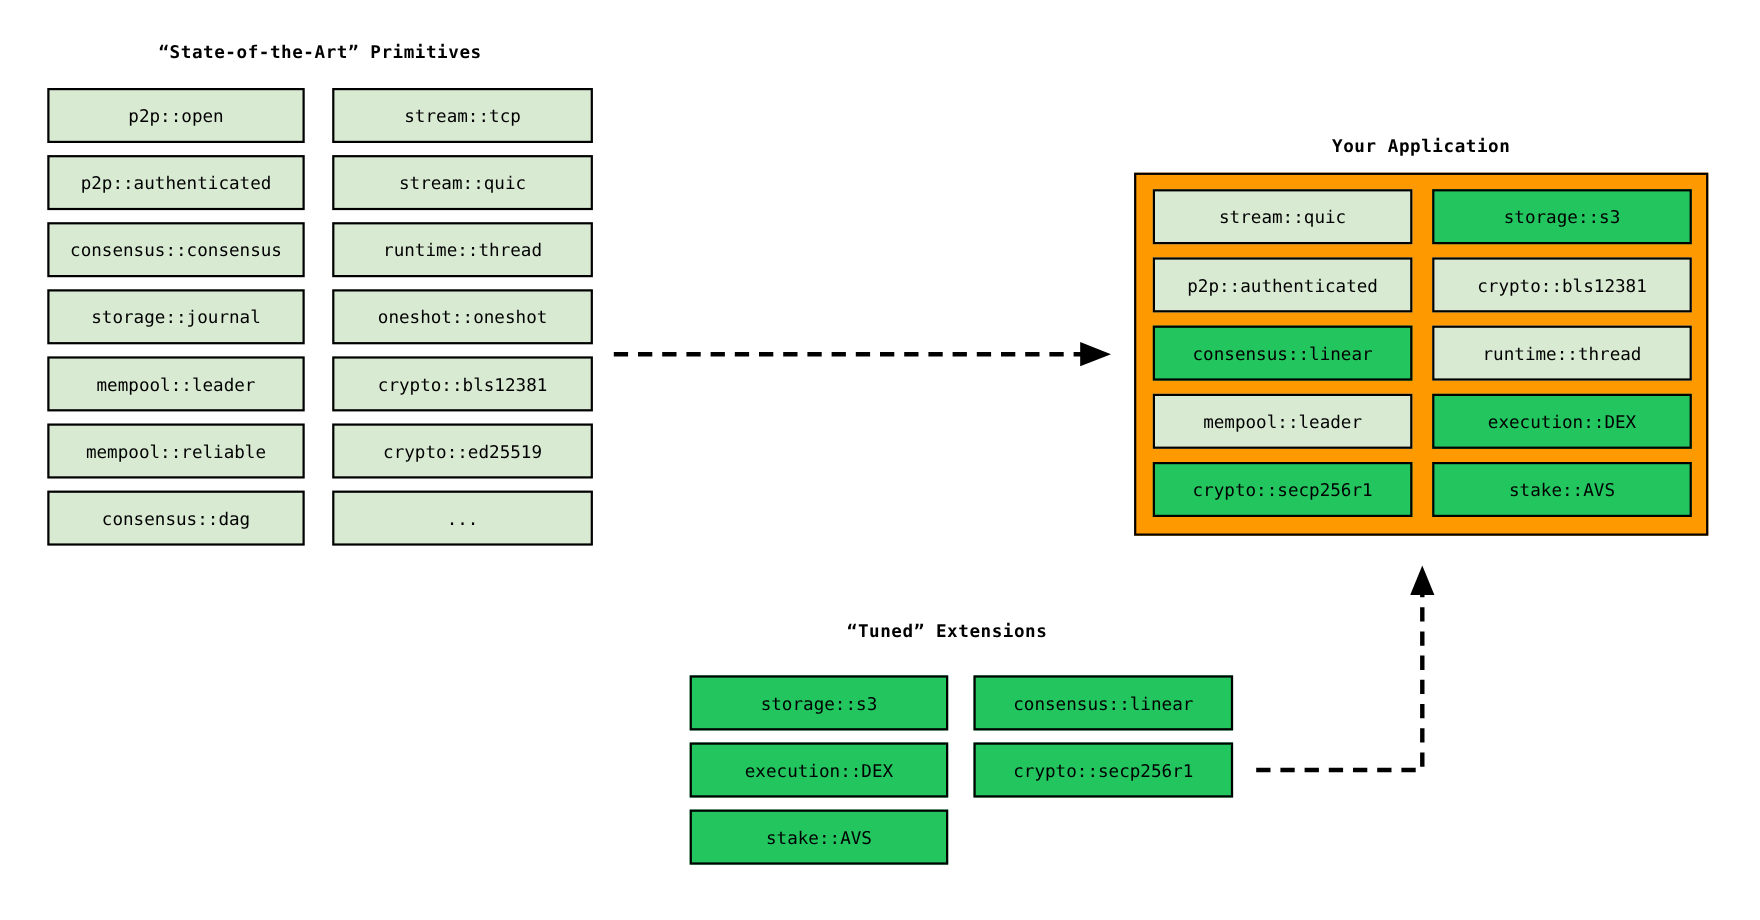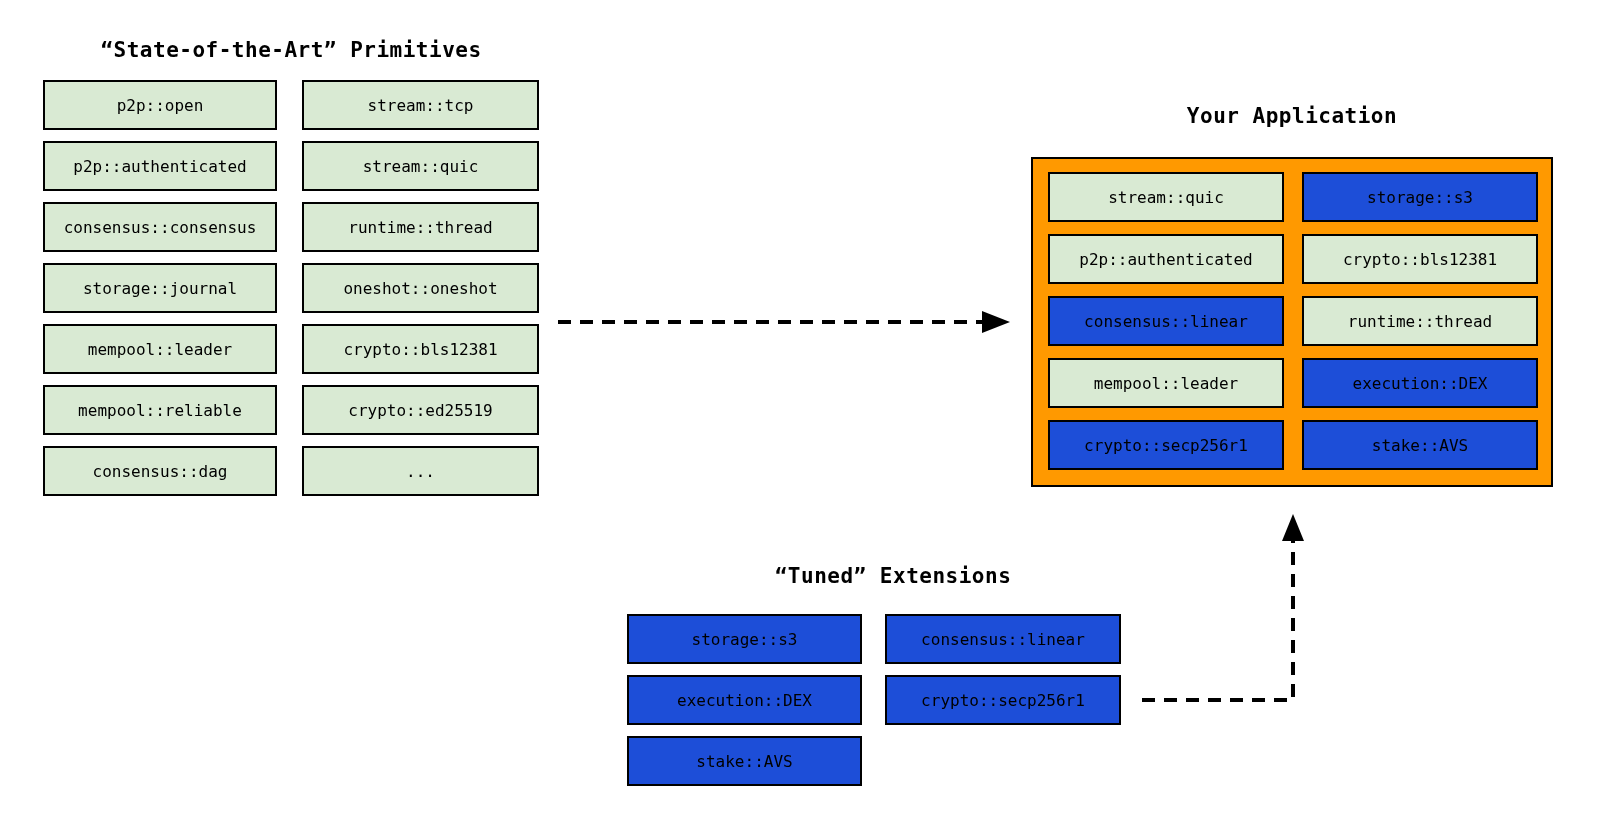--- a/index.html
+++ b/index.html
@@ -12,65 +12,65 @@
     width: 1600px;
     height: 836px;
     background: #ffffff;
     font-family: "DejaVu Sans Mono", "Liberation Mono", monospace;
     color: #000000;
     overflow: hidden;
   }
   .section-title {
     position: absolute;
     text-align: center;
-    font-size: 21px;
+    font-size: 16px;
     font-weight: 600;
     letter-spacing: 0.5px;
     white-space: nowrap;
   }
   .box {
     box-sizing: border-box;
     width: 100%;
     height: 50px;
     border: 2px solid #000000;
     display: flex;
     align-items: center;
     justify-content: center;
     font-size: 16px;
     white-space: nowrap;
   }
   .green { background: #d9ead3; }
-  .pink  { background: #1d4ed8; }
+  .pink  { background: #22c55e; }
   .vcol {
     position: absolute;
     display: flex;
     flex-direction: column;
     gap: 11px;
   }
   #prim-col1 { left: 43px;  top: 80px;  width: 234px; }
   #prim-col2 { left: 302px; top: 80px;  width: 237px; }
   #prim-title { left: 43px; top: 38px; width: 496px; }
-  #app-title  { left: 1031px; top: 104px; width: 522px; }
+  #app-title  { left: 1031px; top: 123px; width: 522px; }
   #app-container {
     position: absolute;
     left: 1031px;
     top: 157px;
     width: 522px;
     height: 330px;
     box-sizing: border-box;
     background: #ff9900;
     border: 2px solid #000000;
     display: grid;
     grid-template-columns: 236px 236px;
     grid-auto-rows: 50px;
     column-gap: 18px;
     row-gap: 12px;
     padding: 13px 13px 15px 15px;
   }
-  #ext-title { left: 646px; top: 564px; width: 494px; }
+  #ext-title { left: 614px; top: 564px; width: 494px; }
   #ext-col1 { left: 627px; top: 614px; width: 235px; }
   #ext-col2 { left: 885px; top: 614px; width: 236px; }
   #arrow-layer {
     position: absolute;
     left: 0; top: 0;
     width: 1600px;
     height: 836px;
     pointer-events: none;
   }
 </style>

